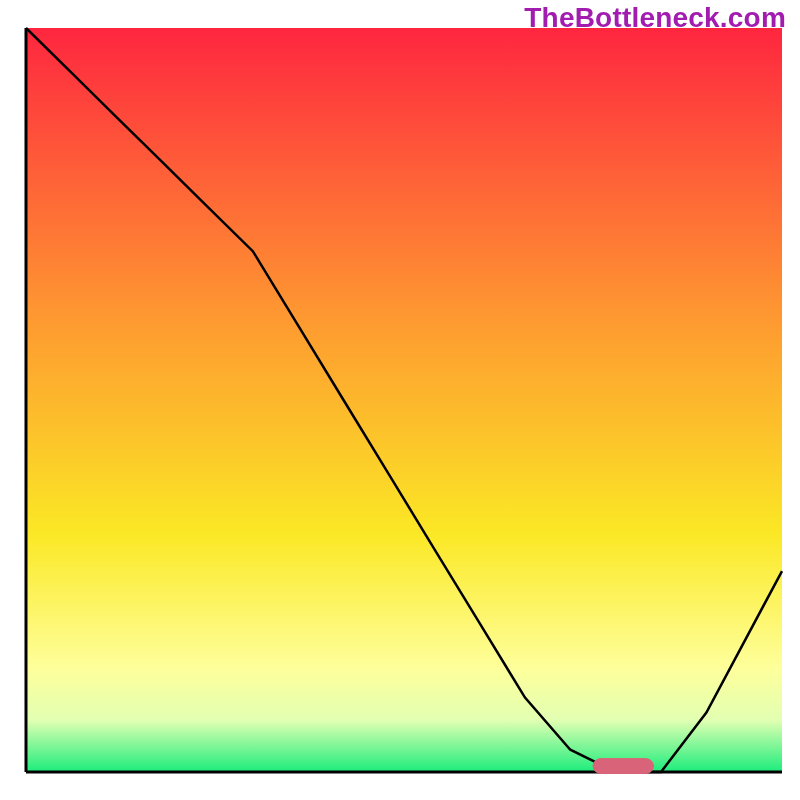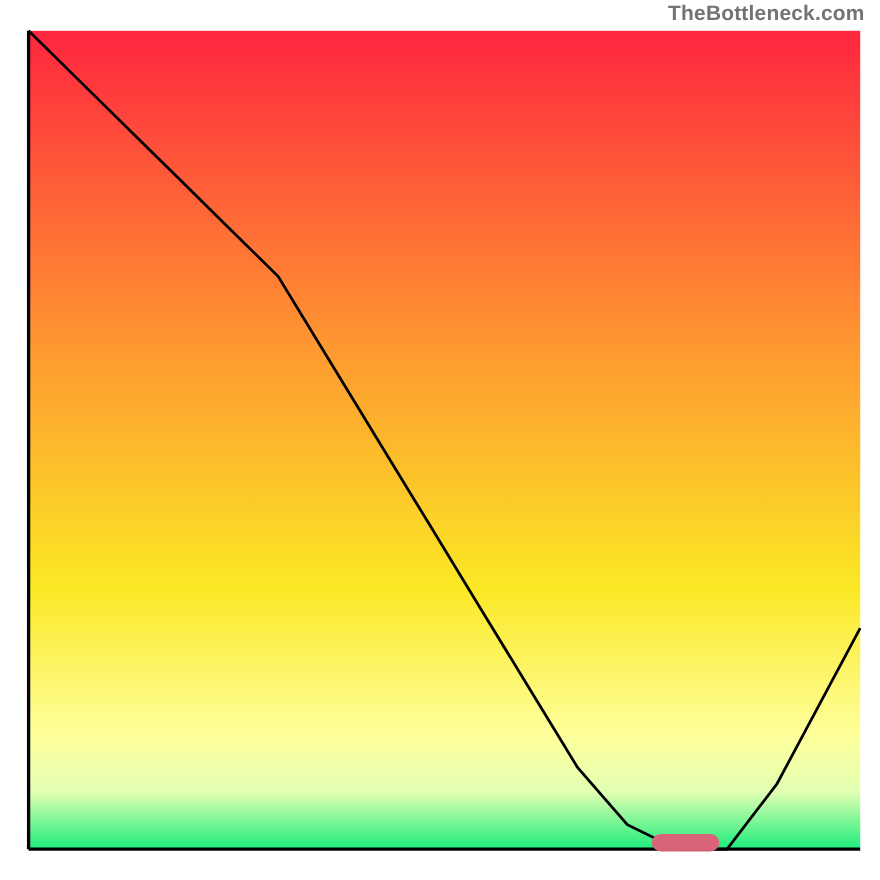--- a/index.html
+++ b/index.html
@@ -12,23 +12,23 @@
   }
   .container {
     position: relative;
     width: 800px;
     height: 800px;
   }
   .watermark {
     position: absolute;
     top: 2px;
     right: 14px;
-    font-size: 19px;
+    font-size: 28px;
     font-weight: 600;
-    color: #737373;
+    color: #a21caf;
     letter-spacing: 0.2px;
   }
   svg.chart {
     position: absolute;
     left: 0;
     top: 0;
   }
 </style>
 </head>
 <body>

